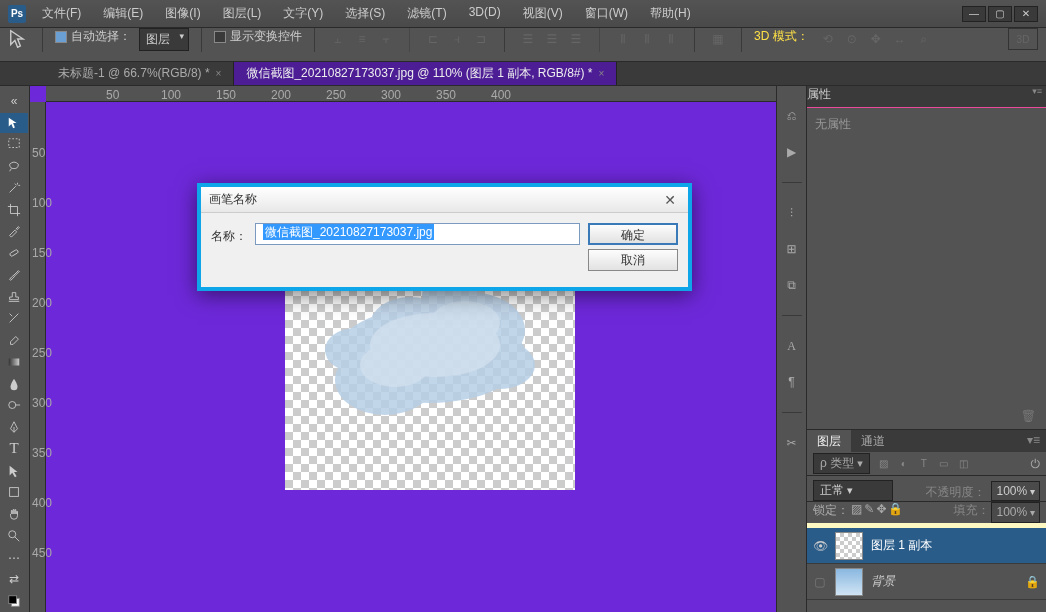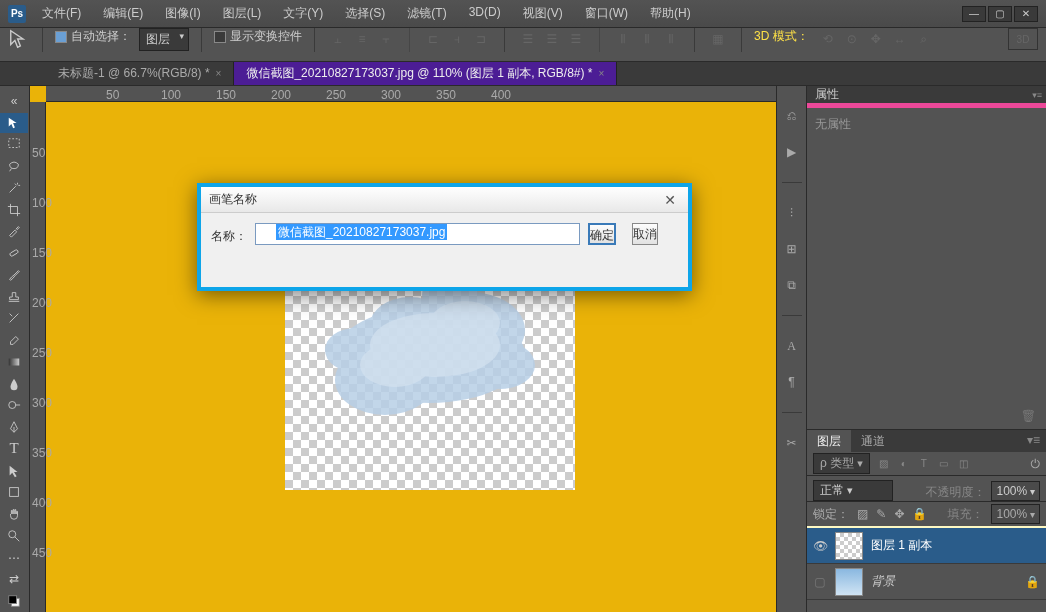--- a/index.html
+++ b/index.html
@@ -20,64 +20,64 @@
 .icon-btn{width:22px;height:22px;display:flex;align-items:center;justify-content:center;color:#666}
 .tabs-bar{height:24px;background:#3a3a3a;display:flex;padding-left:46px;border-bottom:1px solid #2a2a2a}
 .doc-tab{padding:3px 12px;color:#aaa;border-right:1px solid #222;display:flex;align-items:center;gap:6px;font-size:11px}
 .doc-tab.active{background:#4c1d95;color:#eee}
 .tab-x{font-size:10px;color:#888}
 .main{display:flex;height:526px}
 .toolbox{width:30px;background:#535353;border-right:1px solid #2a2a2a;display:flex;flex-direction:column;padding-top:4px}
 .tool{width:28px;height:20px;display:flex;align-items:center;justify-content:center;color:#ccc;margin:1px 0;position:relative}
 .tool.active{background:#2a5c8a}
 .tool svg{width:14px;height:14px}
-.canvas-area{flex:1;background:#eab308;position:relative;overflow:hidden}
+.canvas-area{flex:1;background:#6d28d9;position:relative;overflow:hidden}
 .ruler-h{position:absolute;top:0;left:16px;right:0;height:16px;background:#535353;border-bottom:1px solid #2a2a2a;display:flex;font-size:9px;color:#aaa}
 .ruler-h span{position:absolute;top:2px}
 .ruler-v{position:absolute;top:16px;left:0;width:16px;bottom:0;background:#535353;border-right:1px solid #2a2a2a;font-size:9px;color:#aaa}
 .ruler-v span{position:absolute;left:2px;writing-mode:horizontal-tb}
 .canvas{position:absolute;left:255px;top:114px;width:290px;height:290px;background:repeating-conic-gradient(#ccc 0 25%,#fff 0 50%) 0 0/16px 16px}
 .cloud{position:absolute;inset:0;display:flex;align-items:center;justify-content:center}
 .right-dock{width:30px;background:#535353;border-left:1px solid #2a2a2a;display:flex;flex-direction:column;align-items:center;padding-top:20px;gap:16px}
 .dock-icon{width:20px;height:20px;color:#aaa;display:flex;align-items:center;justify-content:center}
 .dock-sep{width:20px;height:1px;background:#3a3a3a;margin:4px 0}
 .panels{width:240px;background:#535353;border-left:1px solid #2a2a2a;display:flex;flex-direction:column}
-.panel-tab{height:22px;background:#3a3a3a;display:flex;align-items:center;padding:0 8px;color:#ccc;border-bottom:5px solid #ec4899;position:relative}
+.panel-tab{height:22px;background:#3a3a3a;display:flex;align-items:flex-start;padding:0 0;color:#ccc;border-bottom:1px solid #ec4899;position:relative}
 .panel-tab .flyout{position:absolute;right:4px;color:#888;font-size:9px}
 .props-body{height:322px;padding:8px;color:#999;border-bottom:1px solid #2a2a2a;position:relative}
 .props-body .trash{position:absolute;bottom:6px;right:10px;color:#777}
 .layers-tabs{display:flex;background:#3a3a3a;height:22px}
 .layers-tabs div{padding:3px 10px;color:#aaa}
 .layers-tabs div.on{background:#535353;color:#eee}
 .layers-tools{height:24px;display:flex;align-items:center;padding:0 6px;gap:6px;color:#aaa;border-bottom:1px solid #2a2a2a}
 .kind{background:#3a3a3a;padding:1px 6px;border:1px solid #222;font-size:11px}
 .filter-icons{display:flex;gap:4px;flex:1}
 .filter-icons span{width:16px;height:16px;display:flex;align-items:center;justify-content:center;color:#888;font-size:10px}
 .layers-mode{height:26px;display:flex;align-items:flex-end;padding:0 6px;gap:6px;border-bottom:1px solid #2a2a2a}
 .spin{background:#4a4a4a;padding:2px 4px;border:1px solid #222;font-size:10px;min-width:42px;text-align:right}
-.layers-lock{height:26px;display:flex;align-items:center;padding:0 6px;gap:8px;border-bottom:2px solid #fef9c3;color:#aaa}
+.layers-lock{height:26px;display:flex;padding:0 6px;gap:2px;border-bottom:5px solid #fef9c3;color:#aaa}
 .layer-row{height:36px;display:flex;align-items:center;padding:0 6px;gap:8px;border-bottom:1px solid #3a3a3a}
 .layer-row.sel{background:#2a5c8a;color:#fff}
 .eye{width:14px;text-align:center;color:#ccc}
 .thumb{width:28px;height:28px;border:1px solid #888;background:repeating-conic-gradient(#ccc 0 25%,#fff 0 50%) 0 0/8px 8px}
 .thumb.sky{background:linear-gradient(#8ab8e0,#d0e4f4)}
 .italic{font-style:italic}
 .dialog-backdrop{position:absolute;inset:0;z-index:100}
 .dialog{position:absolute;left:197px;top:183px;width:495px;height:108px;background:#f0f0f0;border:4px solid #0ea5e9;box-shadow:0 4px 20px rgba(0,0,0,.5)}
 .dlg-title{height:26px;background:linear-gradient(#fff,#e8e8e8);border-bottom:1px solid #ccc;display:flex;align-items:center;padding:0 8px;color:#333;font-size:12px}
 .dlg-title .x{margin-left:auto;font-size:14px;color:#555;padding:0 4px}
 .dlg-body{display:flex;padding:10px;gap:10px}
 .preset-thumb{width:55px;display:flex;flex-direction:column;align-items:center;gap:2px}
 .preset-thumb .img{width:50px;height:42px;border:1px solid #aaa;background:#fff;display:flex;align-items:center;justify-content:center;color:#888;font-size:9px}
 .preset-thumb .sz{font-size:11px;color:#333}
 .dlg-form{flex:1;display:flex;gap:8px;align-items:flex-start}
 .dlg-label{color:#333;padding-top:5px}
-.dlg-input{flex:1;height:22px;border:1px solid #7a9ac0;background:#fff;padding:0 20px;color:#333;font-size:12px}
+.dlg-input{flex:1;height:22px;border:1px solid #7a9ac0;background:#fff;padding:0 7px;color:#333;font-size:12px}
 .dlg-input .sel{background:#3399ff;color:#fff;padding:1px 2px}
-.dlg-btns{display:flex;flex-direction:row;gap:16px;width:90px}
+.dlg-btns{display:flex;flex-direction:column;gap:4px;width:90px}
 .dlg-btn{height:22px;border:1px solid #888;background:linear-gradient(#fdfdfd,#e2e2e2);color:#333;text-align:center;line-height:20px;font-size:12px}
 .dlg-btn.primary{border:2px solid #3a7ab8}
 .lock-ico{margin-left:auto;color:#aaa}
 </style>
 </head>
 <body>
 
 <div class="title-bar">
   <div class="ps-logo">Ps</div>
   <div class="menu-bar">

